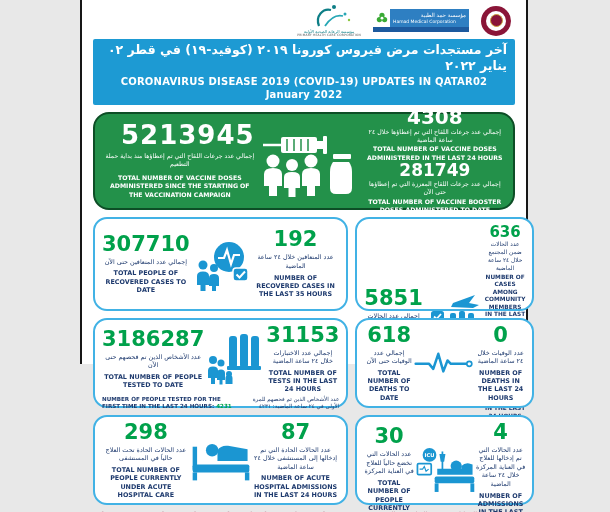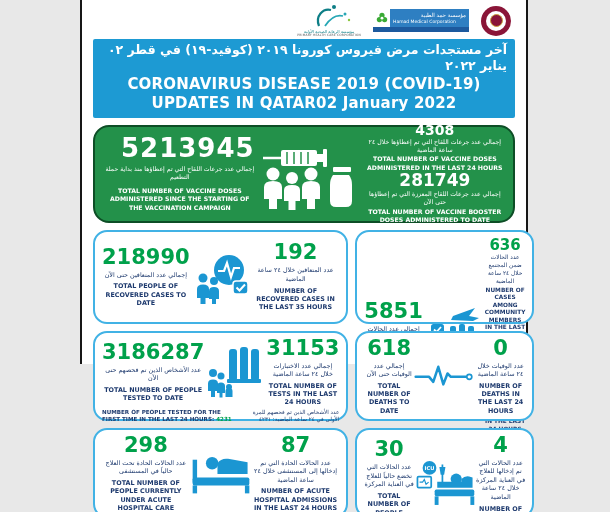--- a/index.html
+++ b/index.html
@@ -28,30 +28,30 @@
   .hmc-strip{height:5px;background:#1d5a9e;}
   .emblem{width:30px;height:30px;border-radius:50%;background:#8a1538;display:flex;align-items:center;justify-content:center;}
   .emblem-in{width:20px;height:20px;border-radius:50%;background:#fff;display:flex;align-items:center;justify-content:center;}
   .emblem-core{width:11px;height:11px;border-radius:50%;background:#8a1538;border:1.5px solid #caa23c;}
   
   .band{
     background:#1d9ad3;color:#fff;border-radius:2px;
     padding:3px 8px 4px;margin-top:2px;line-height:1.3;
   }
   .band-ar{font-size:12.5px;font-weight:bold;direction:rtl;text-align:right;}
-  .band-en{font-size:15px;font-weight:bold;text-align:center;letter-spacing:.2px;}
+  .band-en{font-size:10px;font-weight:bold;text-align:center;letter-spacing:.2px;}
   
   .vax{
     margin-top:7px;background:#23914a;border:2px solid #0d4e26;border-radius:16px;
     color:#fff;display:flex;align-items:stretch;padding:5px 10px;height:84px;box-sizing:content-box;
   }
   .vax-col{flex:1;display:flex;flex-direction:column;align-items:center;justify-content:center;text-align:center;}
   .vax-icon{width:112px;display:flex;align-items:center;justify-content:center;}
   .vax-num-xl{font-size:26px;font-weight:bold;letter-spacing:1px;line-height:1;margin-left:16px;}
-  .vax-num-sm{font-size:14px;font-weight:bold;line-height:1;}
+  .vax-num-sm{font-size:20px;font-weight:bold;line-height:1;}
   .vax-num-md{font-size:17px;font-weight:bold;line-height:1;margin-top:0;}
   .vax-ar{font-size:6.2px;direction:rtl;margin-top:4px;line-height:1.35;}
   .vax-en{font-size:6.2px;font-weight:bold;margin-top:5px;line-height:1.35;}
   .vax-col .tight{margin-top:1px;}
   
   .cards{margin-top:7px;display:grid;grid-template-columns:1fr 1fr;grid-template-rows:94px 90px 90px;gap:7px;}
   .card{
     border:2px solid #41b2e5;border-radius:14px;box-sizing:border-box;
     padding:4px 7px;display:flex;flex-direction:column;background:#fff;
   }
@@ -156,21 +156,21 @@
       <div class="vax-ar tight">إجمالي عدد جرعات اللقاح المعززة التي تم إعطاؤها حتى الآن</div>
       <div class="vax-en tight">TOTAL NUMBER OF VACCINE BOOSTER DOSES ADMINISTERED TO DATE</div>
     </div>
   </div>
 
   <div class="cards">
 
     <div class="card">
       <div class="card-main">
         <div class="stat">
-          <div class="num">218990</div>
+          <div class="num">307710</div>
           <div class="lab-ar">إجمالي عدد المتعافين حتى الآن</div>
           <div class="lab-en">TOTAL PEOPLE OF RECOVERED CASES TO DATE</div>
         </div>
         <div class="cicon">
           <svg width="60" height="58" viewBox="0 0 60 58">
             <circle cx="12" cy="30" r="4.5" fill="#1b96d2"></circle>
             <path d="M6 50 V41 q0-4.5 6-4.5 q6 0 6 4.5 v9 h-3.5 v6 h-5 v-6 z" fill="#1b96d2"></path>
             <circle cx="23" cy="33" r="4" fill="#1b96d2"></circle>
             <path d="M18 51 V43 q0-4 5-4 q5 0 5 4 v8 h-3 v5 h-4 v-5 z" fill="#1b96d2"></path>
             <circle cx="38" cy="22" r="15" fill="#1b96d2"></circle>

